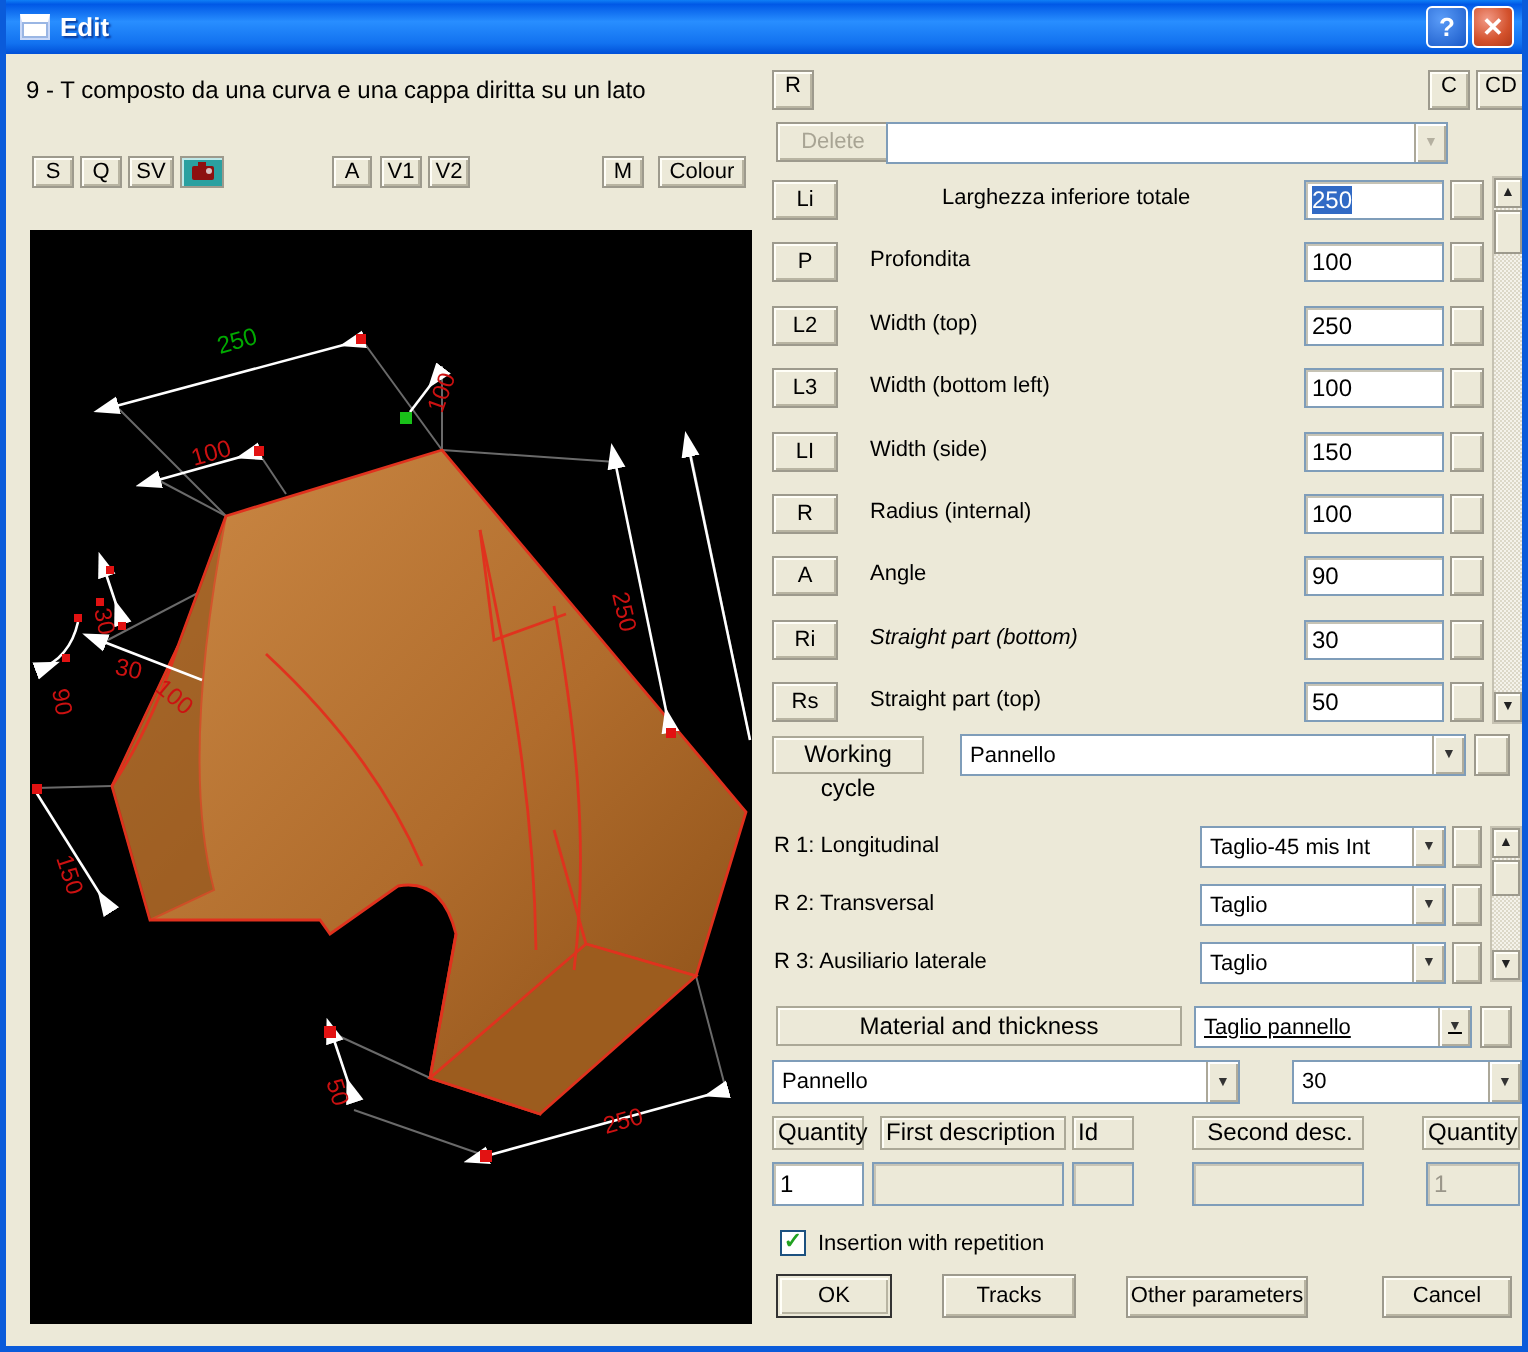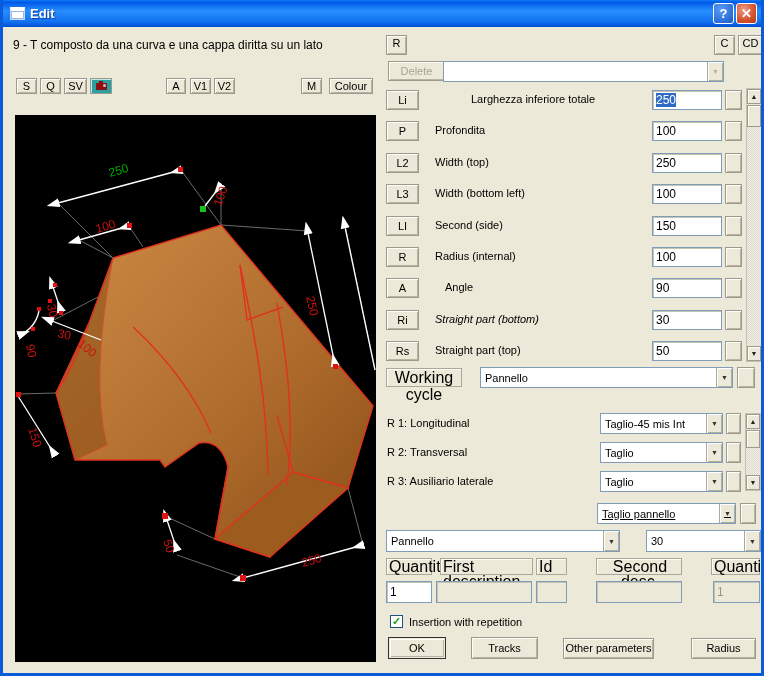--- a/index.html
+++ b/index.html
@@ -34,21 +34,21 @@
     position:absolute; background:#ece9d8; text-align:center;
     border:1px solid #9d9a8d;
     box-shadow:inset 1px 1px 0 #fffef7, inset -1px -1px 0 #b8b4a2;
     font-size:11px; line-height:14px; cursor:pointer;
   }
   .btn.default { border:1px solid #333; box-shadow:inset 0 0 0 1px #ece9d8, inset 2px 2px 0 #fffef7, inset -2px -2px 0 #b8b4a2; }
   .btn.disabled { color:#a8a494; cursor:default; }
   .flatbox {
     position:absolute; background:#ece9d8; text-align:center;
     border:1px solid #aba897; box-shadow:inset 1px 1px 0 #fffef7;
-    font-size:16px;
+    font-size:12px;
   }
   .field {
     position:absolute; background:#fff; border:1px solid #7f9db9;
     box-shadow:inset 1px 1px 0 #c6c3b5;
     font-size:12px; padding:2px 3px; overflow:hidden; white-space:nowrap;
   }
   .field.gray { background:#ece9d8; color:#9a968a; }
   .sel { background:#316ac5; color:#fff; }
 
   .dropdown {
@@ -225,33 +225,33 @@
      <div class="btn" style="left:722px; top:152.8px; width:17px; height:20px;"></div>
       </div>
       <div>
         <div class="btn" style="left:383px; top:184.2px; width:33px; height:20px; line-height:18px;">L3</div>
      <div class="txt" style="left:432px; top:187.2px;">Width (bottom left)</div>
      <div class="field" style="left:649px; top:184.2px; width:70px; height:20px;">100</div>
      <div class="btn" style="left:722px; top:184.2px; width:17px; height:20px;"></div>
       </div>
       <div>
         <div class="btn" style="left:383px; top:215.6px; width:33px; height:20px; line-height:18px;">LI</div>
-     <div class="txt" style="left:432px; top:218.6px;">Second (side)</div>
+     <div class="txt" style="left:432px; top:218.6px;">Width (side)</div>
      <div class="field" style="left:649px; top:215.6px; width:70px; height:20px;">150</div>
      <div class="btn" style="left:722px; top:215.6px; width:17px; height:20px;"></div>
       </div>
       <div>
         <div class="btn" style="left:383px; top:247px; width:33px; height:20px; line-height:18px;">R</div>
      <div class="txt" style="left:432px; top:250px;">Radius (internal)</div>
      <div class="field" style="left:649px; top:247px; width:70px; height:20px;">100</div>
      <div class="btn" style="left:722px; top:247px; width:17px; height:20px;"></div>
       </div>
       <div>
         <div class="btn" style="left:383px; top:278.4px; width:33px; height:20px; line-height:18px;">A</div>
-     <div class="txt" style="left:442px; top:281.4px;">Angle</div>
+     <div class="txt" style="left:432px; top:281.4px;">Angle</div>
      <div class="field" style="left:649px; top:278.4px; width:70px; height:20px;">90</div>
      <div class="btn" style="left:722px; top:278.4px; width:17px; height:20px;"></div>
       </div>
       <div>
         <div class="btn" style="left:383px; top:309.79999999999995px; width:33px; height:20px; line-height:18px;">Ri</div>
      <div class="txt" style="left:432px; top:312.79999999999995px;font-style:italic;">Straight part (bottom)</div>
      <div class="field" style="left:649px; top:309.79999999999995px; width:70px; height:20px;">30</div>
      <div class="btn" style="left:722px; top:309.79999999999995px; width:17px; height:20px;"></div>
       </div>
       <div>
@@ -300,20 +300,21 @@
      </div>
      <div class="btn" style="left:723px; top:471px; width:15px; height:21px;"></div>
       </div>
     </div>
   <div class="sb" style="left:742px; top:413px; height:78px;">
     <div class="sb-btn" style="top:0;">▲</div>
     <div class="sb-thumb" style="top:16px; height:18px;"></div>
     <div class="sb-btn" style="bottom:0;">▼</div>
   </div>
 
+  <div class="flatbox" style="left:385px; top:503px; width:203px; height:20px; line-height:18px;">Material and thickness</div>
   <div class="dropdown" style="left:594px; top:503px; width:139px; height:21px;text-decoration:underline;">
     <span class="dval">Taglio pannello</span>
     <span class="darrow">▼</span>
   </div>
   <div class="btn" style="left:737px; top:503px; width:16px; height:21px;"></div>
 
   <div class="dropdown" style="left:383px; top:530px; width:234px; height:22px;">
     <span class="dval">Pannello</span>
     <span class="darrow">▼</span>
   </div>
@@ -334,15 +335,15 @@
   <div class="field gray" style="left:533px; top:581px; width:31px; height:22px;"></div>
   <div class="field gray" style="left:593px; top:581px; width:86px; height:22px;"></div>
   <div class="field gray" style="left:710px; top:581px; width:47px; height:22px; line-height:16px;">1</div>
 
   <div class="checkbox" style="left:387px; top:615px;">✓</div>
   <div class="txt" style="left:406px; top:616px;">Insertion with repetition</div>
 
   <div class="btn default" style="left:385px; top:637px; width:58px; height:22px; line-height:20px;">OK</div>
   <div class="btn" style="left:468px; top:637px; width:67px; height:22px; line-height:20px;">Tracks</div>
   <div class="btn" style="left:560px; top:638px; width:91px; height:21px; line-height:19px;">Other parameters</div>
-  <div class="btn" style="left:688px; top:638px; width:65px; height:21px; line-height:19px;">Radius</div>
+  <div class="btn" style="left:688px; top:638px; width:65px; height:21px; line-height:19px;">Cancel</div>
 
 </div>
 
 </body></html>

